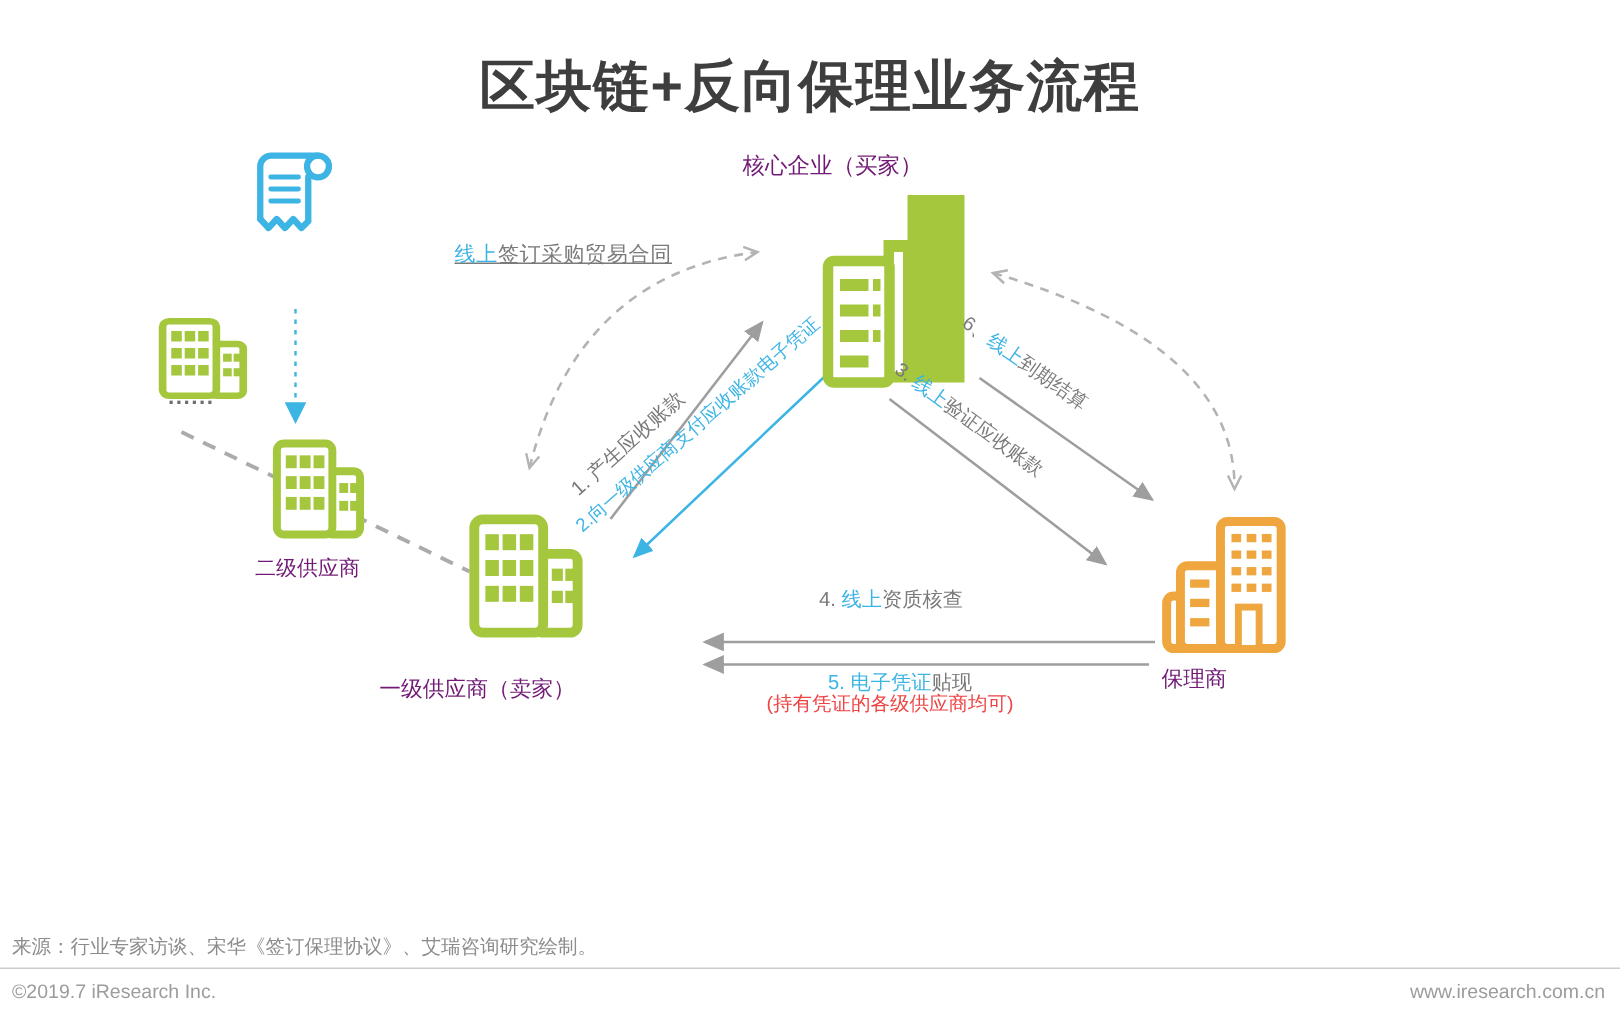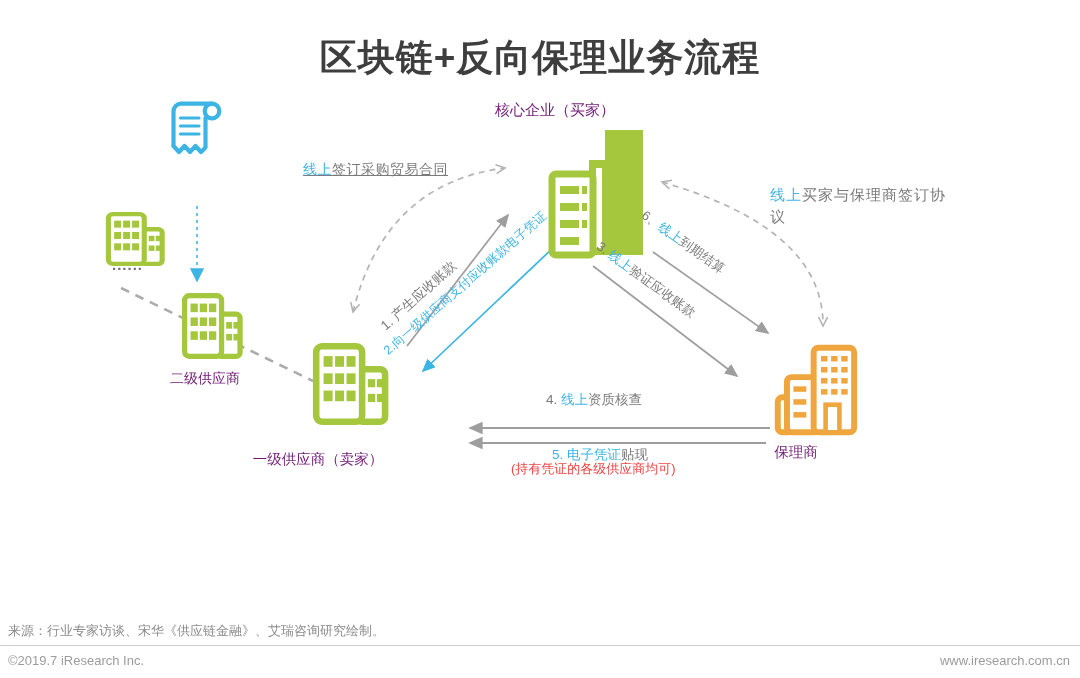--- a/index.html
+++ b/index.html
@@ -210,24 +210,21 @@
 
   <div class="abs flowtext" style="left:546px;top:391px;">
     <span>4. </span><span class="blue">线上</span><span>资质核查</span>
   </div>
 
   <div class="abs flowtext" style="left:552px;top:446px;">
     <span class="blue">5. 电子凭证</span><span>贴现</span>
   </div>
   <div class="abs note" style="left:511px;top:460px;">(持有凭证的各级供应商均可)</div>
 
-  <div class="abs flowtext" style="left:770px;top:184px;width:180px;white-space:normal;font-size:15px;line-height:1.45;letter-spacing:1px;">
-    <span class="blue">线上</span><span>买家与保理商签订协议</span>
-  </div>
-
-
-
-  <div class="abs src" style="left:8px;top:622px;">来源：行业专家访谈、宋华《供应链金融》、艾瑞咨询研究绘制。</div>
+
+
+
+  <div class="abs src" style="left:8px;top:622px;">来源：行业专家访谈、宋华《签订保理协议》、艾瑞咨询研究绘制。</div>
   <div class="abs divider"></div>
   <div class="abs footer-small" style="left:8px;top:653px;">©2019.7 iResearch Inc.</div>
   <div class="abs footer-small" style="right:10px;top:653px;">www.iresearch.com.cn</div>
 
 </div>
 
 </body></html>

